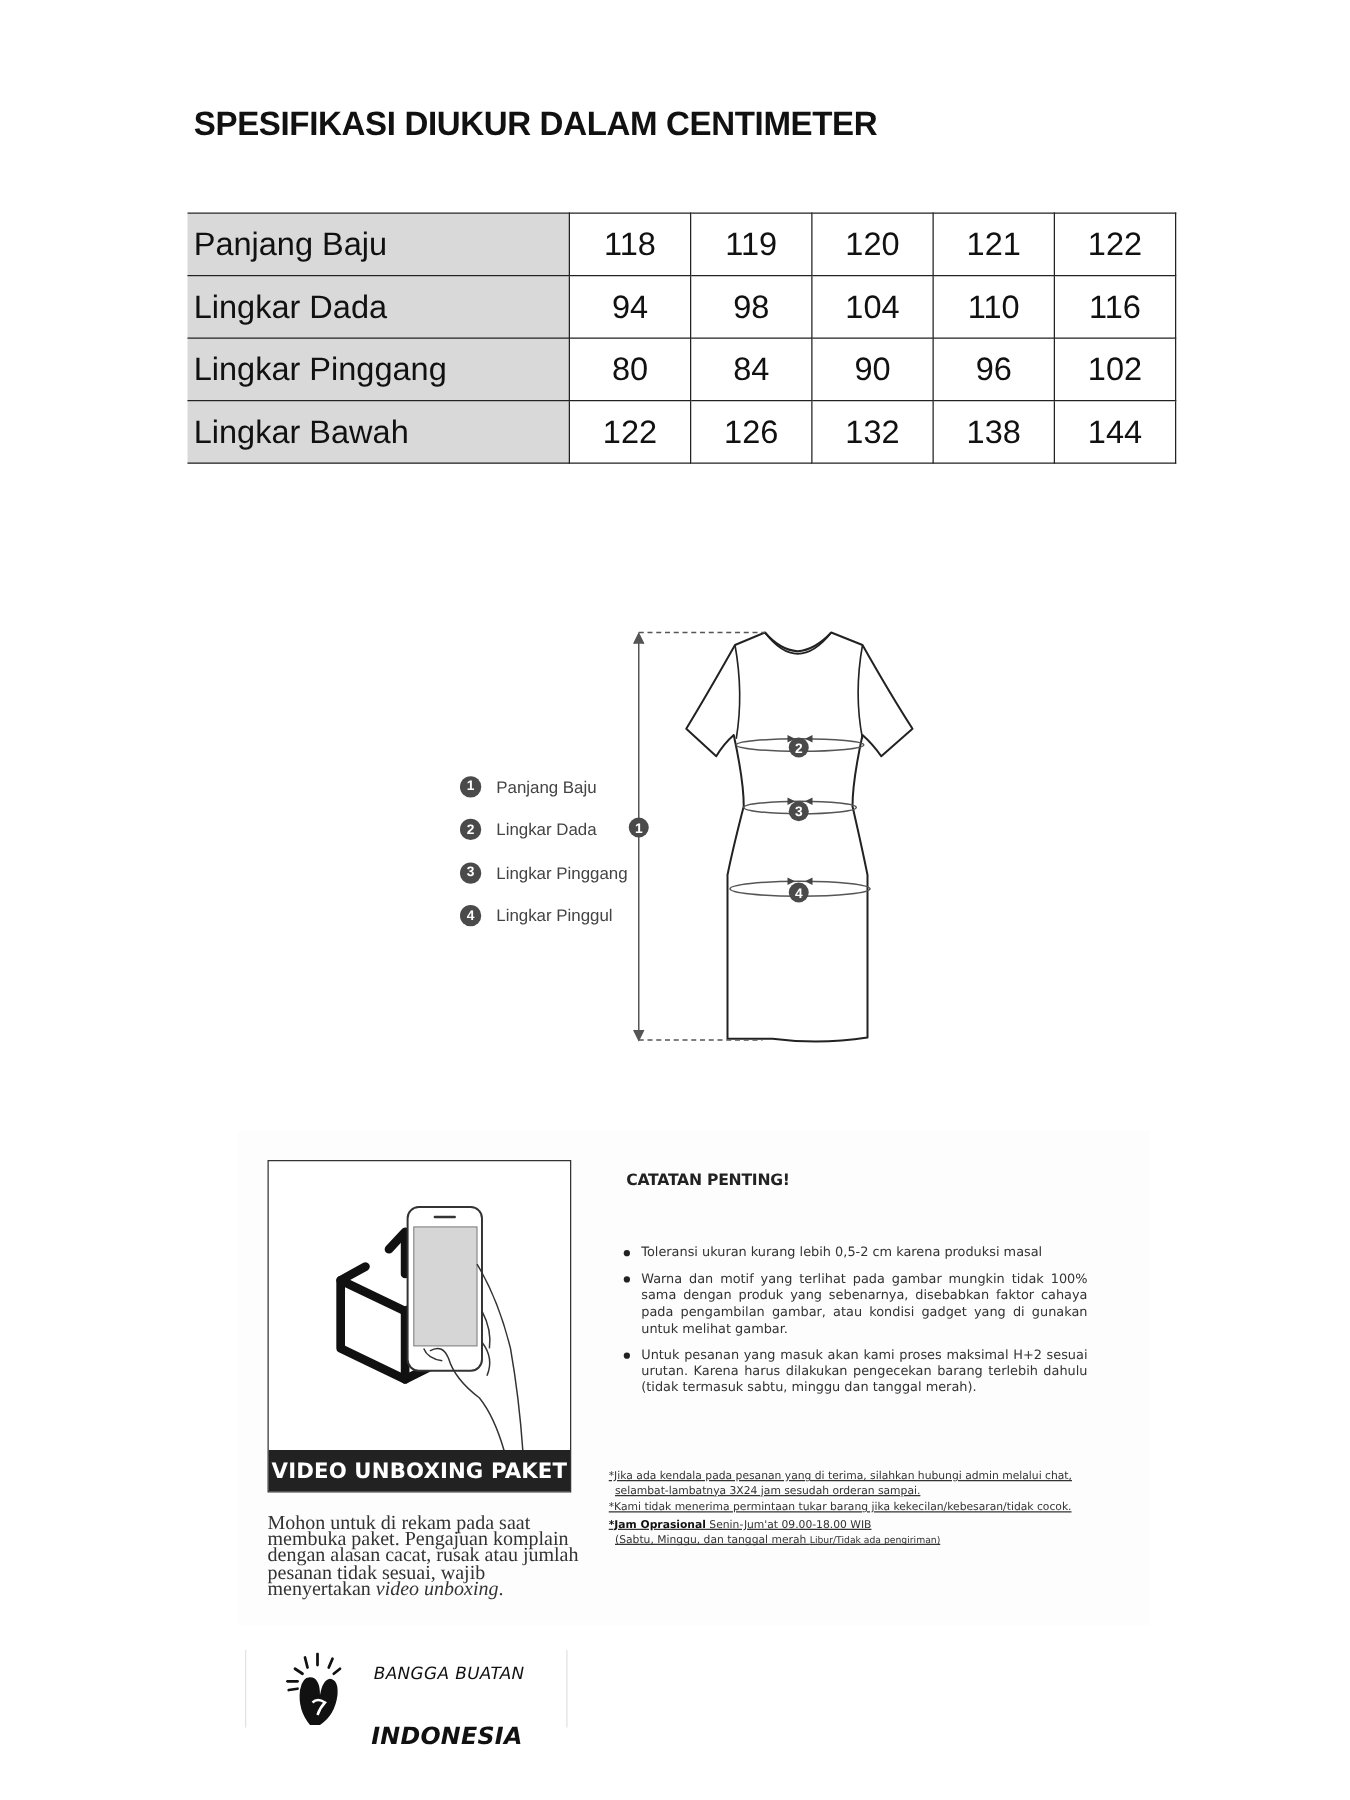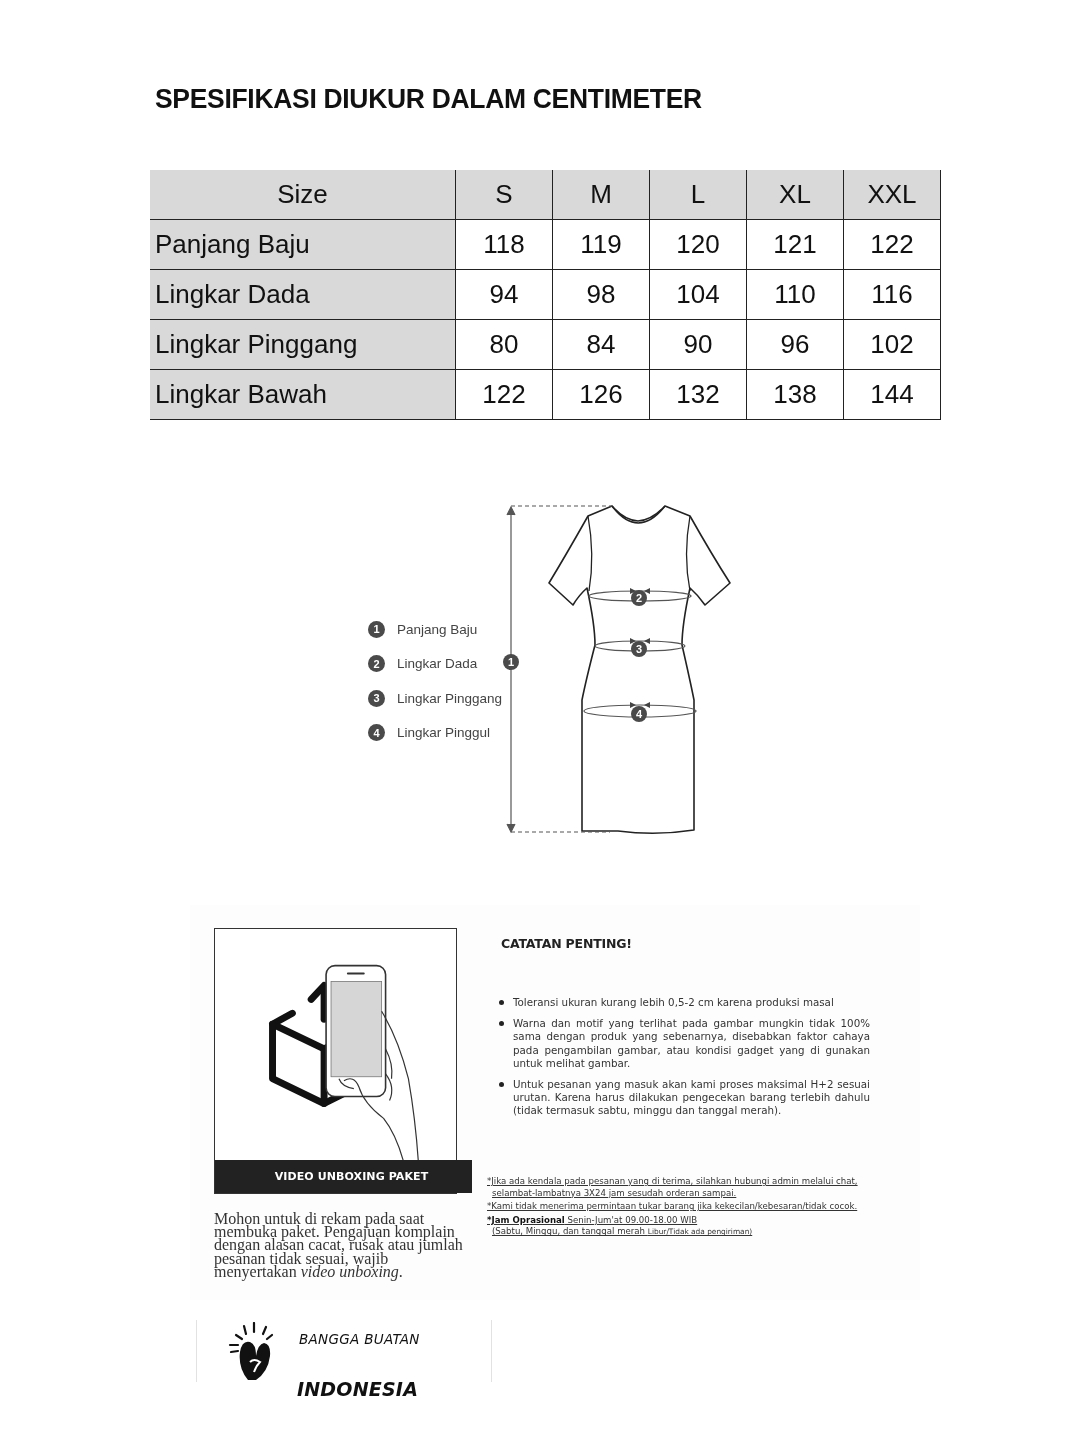--- a/index.html
+++ b/index.html
@@ -30,63 +30,55 @@
     font-size: 11px; font-weight: bold; display: flex; align-items: center; justify-content: center;
     margin-right: 12px; margin-left: 1px; }
 
   
   .notes-panel { position: absolute; left: 190px; top: 905px; width: 730px; height: 395px;
     background: #fdfdfd; }
   .unbox-card { position: absolute; left: 214px; top: 928px; width: 243px; height: 266px;
     border: 1.5px solid #333; background: #fff; box-sizing: border-box; }
   .unbox-art { position: absolute; left: 0; top: 0; width: 100%; height: 233px; }
   .unbox-banner { position: absolute; left: 0; bottom: 0; width: 100%; height: 33px; background: #222;
-    color: #fff; font-family: "DejaVu Sans", sans-serif; font-size: 11px; font-weight: bold;
-    display: flex; align-items: center; justify-content: center; letter-spacing: 0.1px; padding-left: 16px; }
+    color: #fff; font-family: "DejaVu Sans", sans-serif; font-size: 17px; font-weight: bold;
+    display: flex; align-items: center; justify-content: center; letter-spacing: 0.1px; }
   .unbox-desc { position: absolute; left: 214px; top: 1212px; width: 252px;
     font-family: Liberation Serif, serif; font-size: 16px; line-height: 13.2px; color: #333; margin: 0; }
 
   .notes-title { position: absolute; left: 497px; top: 932px; margin: 4px;
     font-family: "DejaVu Sans", sans-serif; font-weight: bold; font-size: 12.5px; color: #222; letter-spacing: -0.2px; }
   .notes-list { position: absolute; left: 482px; top: 980px; width: 372px; margin: 16px; padding: 0; list-style: none; }
   .notes-list li { position: relative; padding-left: 15px; margin-bottom: 8px;
     font-family: "DejaVu Sans", sans-serif; font-size: 10.3px; line-height: 13.2px; color: #333; text-align: justify; }
   .notes-list li .dot { position: absolute; left: 1px; top: 4px; width: 5px; height: 5px; border-radius: 50%; background: #222; }
 
   .footnotes { position: absolute; left: 487px; top: 1176px; width: 390px;
     font-family: "DejaVu Sans", sans-serif; font-size: 8.6px; line-height: 11.6px; color: #333; text-decoration: underline; }
   .footnotes p { margin: 0 0 2px 0; }
   .footnotes .indent { padding-left: 5px; display: block; }
   .footnotes b { color: #111; }
   .footnotes .small { font-size: 7.4px; }
 
   
-  .brand { position: absolute; left: 196px; top: 1320px; width: 296px; height: 62px; }
+  .brand { position: absolute; left: 196px; top: 1320px; width: 258px; height: 62px; }
   .brand .edge { position: absolute; top: 0; width: 1px; height: 62px; background: #e2e2e2; }
   .brand-mark { position: absolute; left: 30px; top: 2px; width: 64px; height: 60px; }
   .brand-line1 { position: absolute; left: 103px; top: 11px; font-family: "DejaVu Sans", sans-serif;
     font-style: italic; font-size: 13.5px; color: #111; letter-spacing: 0.3px; }
   .brand-line2 { position: absolute; left: 101px; top: 26px; font-family: "DejaVu Sans", sans-serif;
     font-style: italic; font-weight: bold; font-size: 19px; color: #111; letter-spacing: 0.2px; margin-top: 32px; }
 </style>
 </head>
 <body>
 
 <h1 class="page-title">SPESIFIKASI DIUKUR DALAM CENTIMETER</h1>
 
 <table class="size-table">
   <tbody>
-      <tr>
-    <th class="label-head">Size</th>
-    <th class="size-col">S</th>
-    <th class="size-col">M</th>
-    <th class="size-col">L</th>
-    <th class="size-col">XL</th>
-    <th class="size-col">XXL</th>
-  </tr>
   <tr>
     <td class="label">Panjang Baju</td>
     <td class="val">118</td>
     <td class="val">119</td>
     <td class="val">120</td>
     <td class="val">121</td>
     <td class="val">122</td>
   </tr>
   <tr>
     <td class="label">Lingkar Dada</td>

